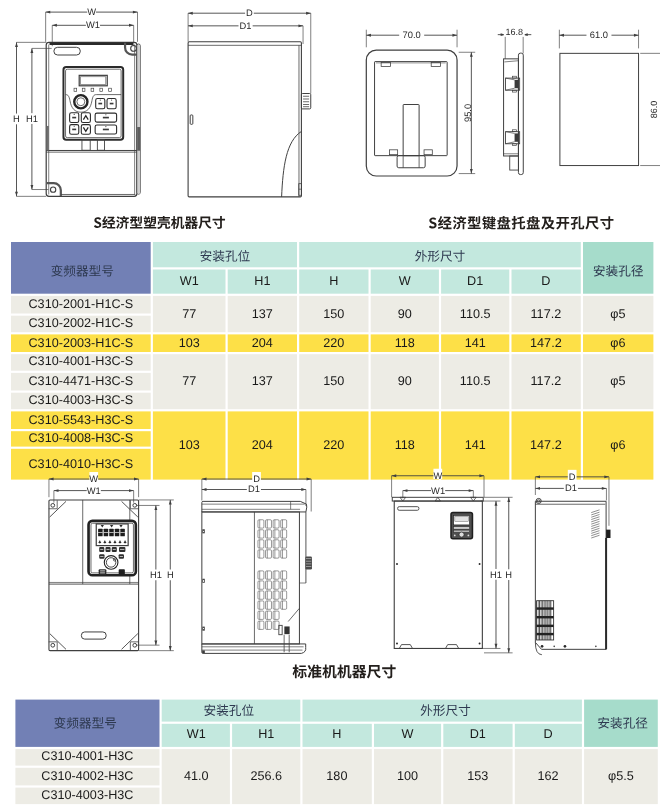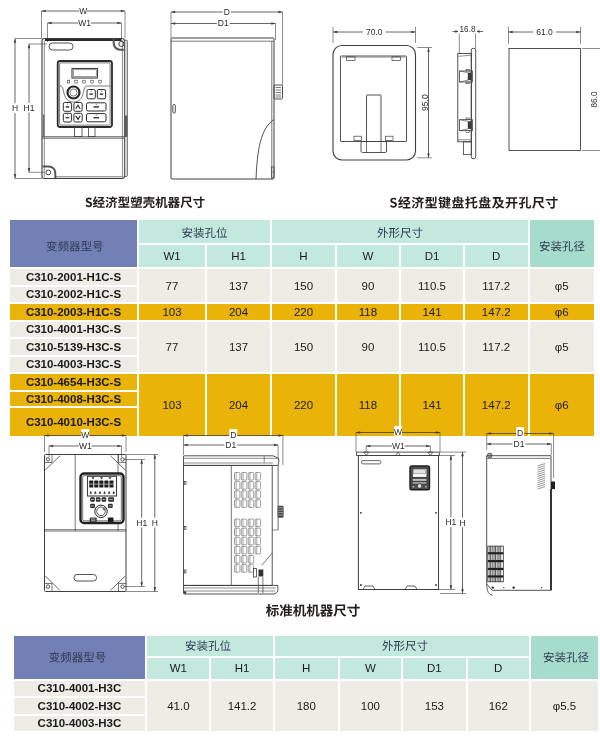--- a/index.html
+++ b/index.html
@@ -6,22 +6,22 @@
 .page { position:relative; width:600px; height:736px; background:#ffffff; overflow:hidden;
         font-family:"Liberation Sans", sans-serif; }
 svg.overlay { position:absolute; left:0; top:0; z-index:3; pointer-events:none; }
 table.spec { position:absolute; border-collapse:separate; border-spacing:2px; table-layout:fixed; z-index:1; }
 table.spec td { padding:0; text-align:center; vertical-align:middle; font-size:11.5px; color:#1a1a1a; overflow:hidden; white-space:nowrap; }
 td.blue { background:#7280b5; }
 td.teal { background:#c3e8de; }
 td.teal2 { background:#a6dccb; }
 td.sub { color:#2e3950; }
 td.bg1 { background:#edece5; }
-td.bg2 { background:#eab308; }
-td.mdl { font-size:11.5px;font-weight:bold; }
+td.bg2 { background:#fde047; }
+td.mdl { font-size:11.5px; }
 </style>
 </head>
 <body>
 <div class="page">
 
 <table class="spec" style="left:8px;top:218px;">
 <colgroup>
         <col style="width:127px">
         <col style="width:66px">
         <col style="width:63px">
@@ -80,29 +80,29 @@
           <td class="bg1 num" rowspan="3">77</td>
           <td class="bg1 num" rowspan="3">137</td>
           <td class="bg1 num" rowspan="3">150</td>
           <td class="bg1 num" rowspan="3">90</td>
           <td class="bg1 num" rowspan="3">110.5</td>
           <td class="bg1 num" rowspan="3">117.2</td>
           <td class="bg1 num" rowspan="3">φ5</td>
         </tr>
 
 <tr>
-          <td class="bg1 mdl" style="height:15.5px">C310-5139-H3C-S</td>
+          <td class="bg1 mdl" style="height:15.5px">C310-4471-H3C-S</td>
         </tr>
 
 <tr>
           <td class="bg1 mdl" style="height:15.5px">C310-4003-H3C-S</td>
         </tr>
 
 <tr>
-          <td class="bg2 mdl" style="height:15.5px">C310-4654-H3C-S</td>
+          <td class="bg2 mdl" style="height:15.5px">C310-5543-H3C-S</td>
           <td class="bg2 num" rowspan="3">103</td>
           <td class="bg2 num" rowspan="3">204</td>
           <td class="bg2 num" rowspan="3">220</td>
           <td class="bg2 num" rowspan="3">118</td>
           <td class="bg2 num" rowspan="3">141</td>
           <td class="bg2 num" rowspan="3">147.2</td>
           <td class="bg2 num" rowspan="3">φ6</td>
         </tr>
 
 <tr>
@@ -140,21 +140,21 @@
           <td class="teal sub" style="height:20.5px">H1</td>
           <td class="teal sub" style="height:20.5px">H</td>
           <td class="teal sub" style="height:20.5px">W</td>
           <td class="teal sub" style="height:20.5px">D1</td>
           <td class="teal sub" style="height:20.5px">D</td>
         </tr>
 
 <tr>
           <td class="bg1 mdl" style="height:15.5px">C310-4001-H3C</td>
           <td class="bg1 num" rowspan="3">41.0</td>
-          <td class="bg1 num" rowspan="3">141.2</td>
+          <td class="bg1 num" rowspan="3">256.6</td>
           <td class="bg1 num" rowspan="3">180</td>
           <td class="bg1 num" rowspan="3">100</td>
           <td class="bg1 num" rowspan="3">153</td>
           <td class="bg1 num" rowspan="3">162</td>
           <td class="bg1 num" rowspan="3">φ5.5</td>
         </tr>
 
 <tr>
           <td class="bg1 mdl" style="height:15.5px">C310-4002-H3C</td>
         </tr>

